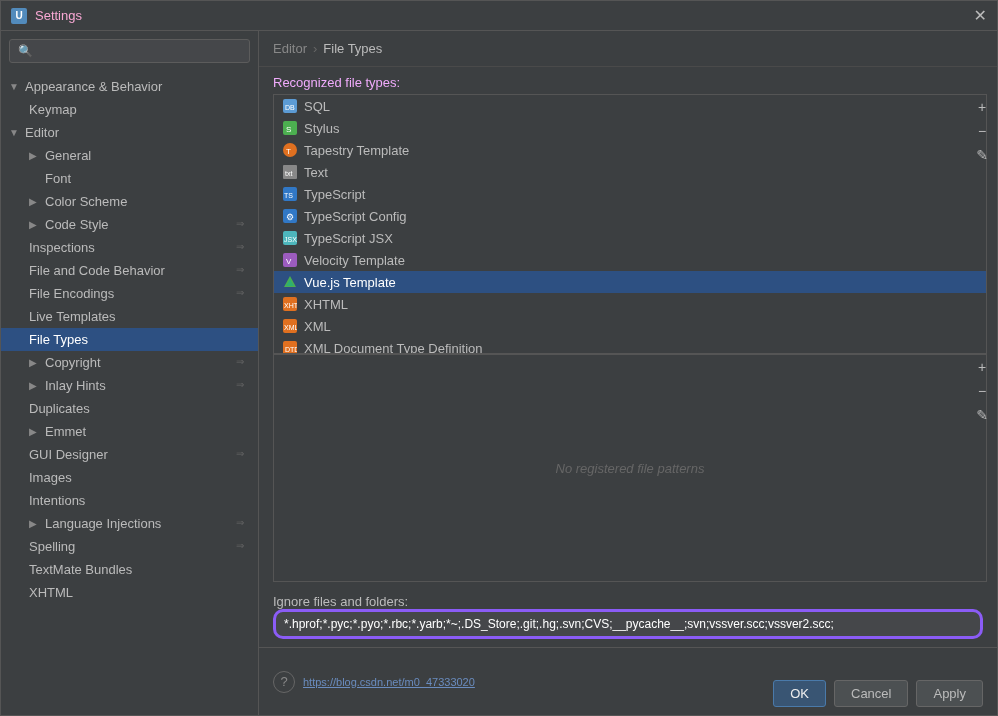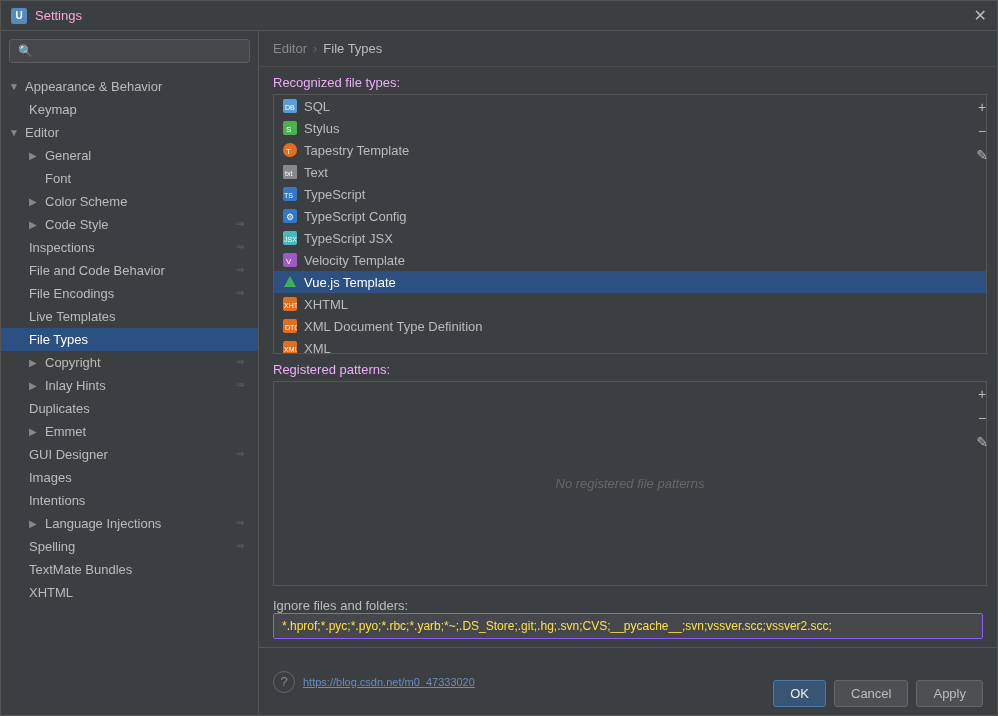--- a/index.html
+++ b/index.html
@@ -256,25 +256,25 @@
     .ignore-section {
       padding: 8px 14px;
     }
     .ignore-label {
       color: #bbb;
       font-size: 13px;
     }
     .ignore-input {
       width: 100%;
       background: #45474a;
-      border: 1px solid #8b5cf6;
-      color: #fde047;
+      border: 3px solid #8b5cf6;
+      color: #ffffff;
       font-size: 12px;
       padding: 5px 8px;
-      border-radius: 2px;
+      border-radius: 10px;
       outline: none;
     }
     
     .bottom-bar {
       padding: 8px 14px;
       display: flex;
       justify-content: flex-end;
       gap: 8px;
       border-top: 1px solid #555;
       background: #3c3f41;
@@ -586,45 +586,44 @@
                     <text x="1" y="11" font-size="7" fill="white">XHT</text>
                   </svg>
               </span>
               <span>XHTML</span>
             </div>
 
             <div class="file-type-item">
               <span class="file-type-icon dot-orange">
                 <svg width="14" height="14" viewBox="0 0 14 14">
                     <rect width="14" height="14" rx="2" fill="#e07020"></rect>
+                    <text x="1" y="11" font-size="7" fill="white">XML</text>
+                  </svg>
+              </span>
+              <span>XML</span>
+            </div>
+
+            <div class="file-type-item">
+              <span class="file-type-icon dot-orange">
+                <svg width="14" height="14" viewBox="0 0 14 14">
+                    <rect width="14" height="14" rx="2" fill="#e07020"></rect>
                     <text x="2" y="11" font-size="7" fill="white">DTD</text>
                   </svg>
               </span>
               <span>XML Document Type Definition</span>
-            </div>
-
-            <div class="file-type-item">
-              <span class="file-type-icon dot-orange">
-                <svg width="14" height="14" viewBox="0 0 14 14">
-                    <rect width="14" height="14" rx="2" fill="#e07020"></rect>
-                    <text x="1" y="11" font-size="7" fill="white">XML</text>
-                  </svg>
-              </span>
-              <span>XML</span>
             </div>
 
           </div>
           <div class="side-buttons">
             <button class="icon-btn" title="Add">+</button>
             <button class="icon-btn" title="Remove">−</button>
             <button class="icon-btn" title="Edit">✎</button>
           </div>
         </div>
 
-        <div class="section-label">Registered patterns:</div>
         <div class="patterns-panel" style="position:relative;">
           <div class="patterns-list" style="height:100px; margin-bottom:4px;">
             <span class="no-patterns-text">No registered file patterns</span>
           </div>
           <div class="side-buttons">
             <button class="icon-btn" title="Add">+</button>
             <button class="icon-btn" title="Remove">−</button>
             <button class="icon-btn" title="Edit">✎</button>
           </div>
         </div>

